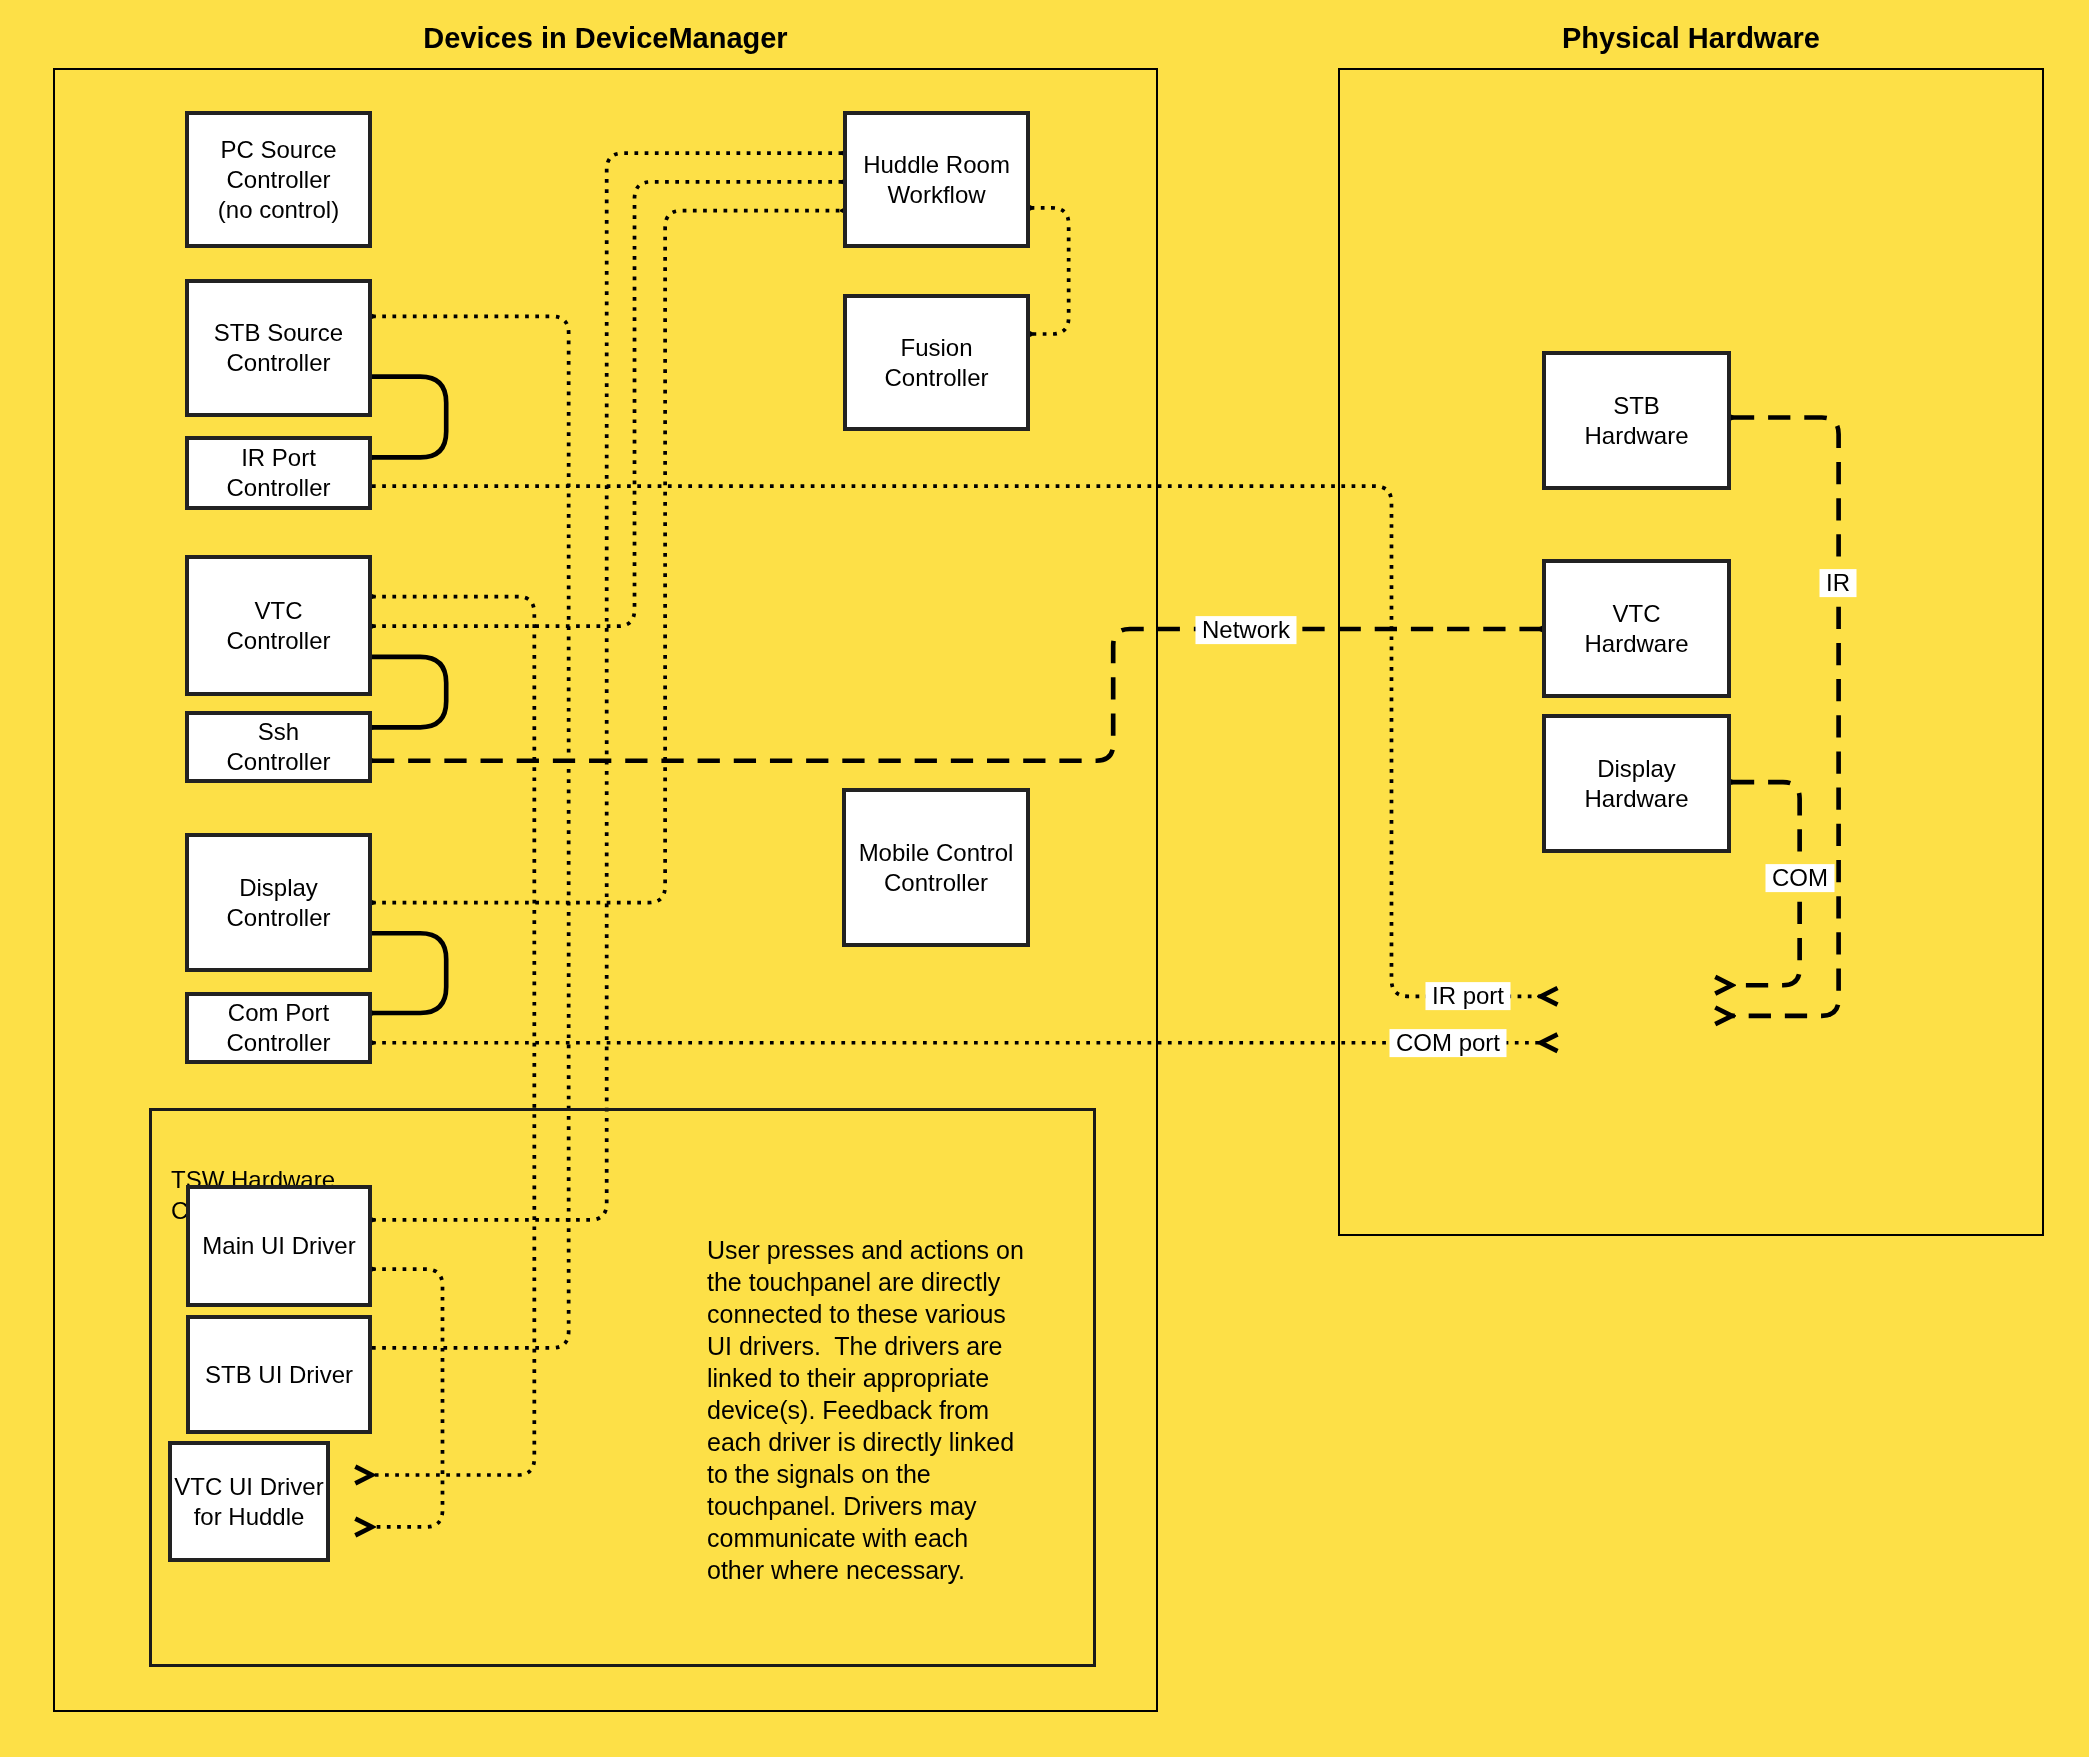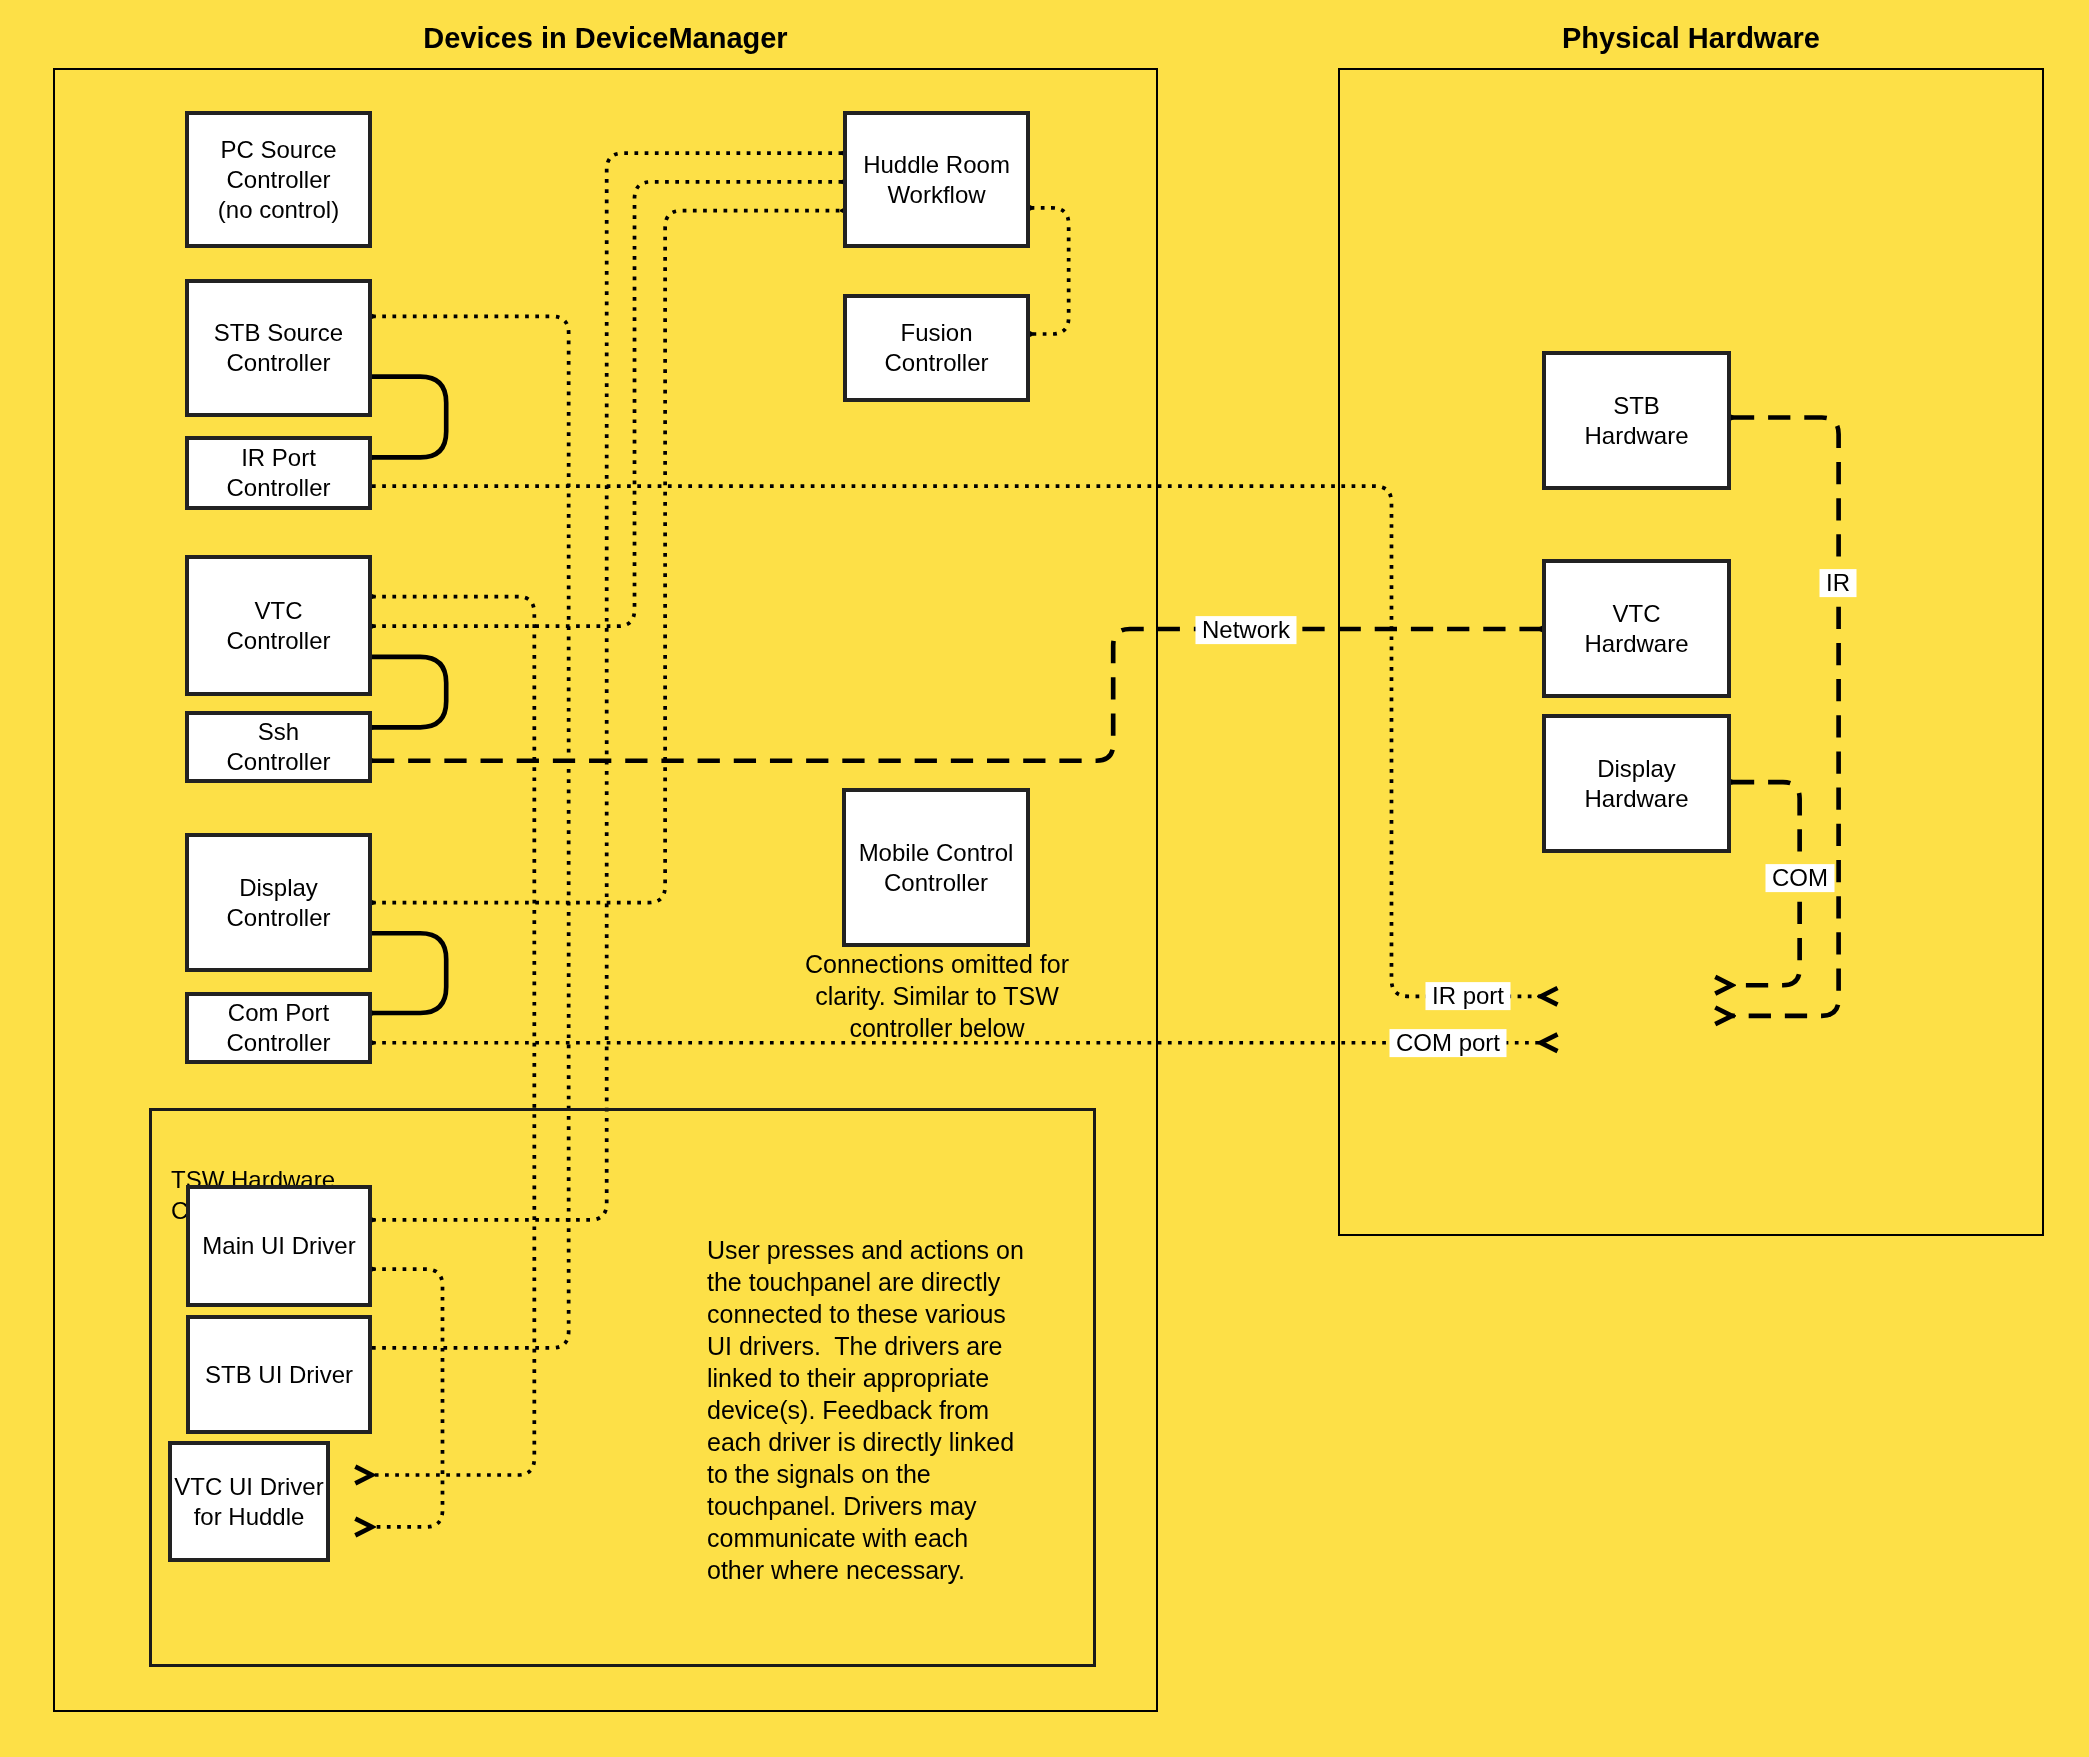--- a/index.html
+++ b/index.html
@@ -97,21 +97,21 @@
 Controller</span>
     </div>
   <div class="box" style="left:185px;top:992px;width:187px;height:72px;">
     <span class="lbl">Com Port
 Controller</span>
     </div>
   <div class="box" style="left:843px;top:111px;width:187px;height:137px;">
     <span class="lbl">Huddle Room
 Workflow</span>
     </div>
-  <div class="box" style="left:843px;top:294px;width:187px;height:108px;">
+  <div class="box" style="left:843px;top:294px;width:187px;height:137px;">
     <span class="lbl">Fusion
 Controller</span>
     </div>
   <div class="box" style="left:842px;top:788px;width:188px;height:159px;">
     <span class="lbl">Mobile Control
 Controller</span>
     </div>
 
   <div class="box" style="left:186px;top:1185px;width:186px;height:122px;">
     <span class="lbl">Main UI Driver</span>
@@ -130,23 +130,20 @@
     </div>
   <div class="box" style="left:1542px;top:559px;width:189px;height:139px;">
     <span class="lbl">VTC
 Hardware</span>
     </div>
   <div class="box" style="left:1542px;top:714px;width:189px;height:139px;">
     <span class="lbl">Display
 Hardware</span>
     </div>
 
-  <div class="note" style="left:798px;top:948px;width:278px;">Connections omitted for
-clarity. Similar to TSW
-controller below</div>
   <div class="paragraph" style="left:707px;top:1234px;width:408px;">User presses and actions on
 the touchpanel are directly
 connected to these various
 UI drivers.  The drivers are
 linked to their appropriate
 device(s). Feedback from
 each driver is directly linked
 to the signals on the
 touchpanel. Drivers may
 communicate with each

